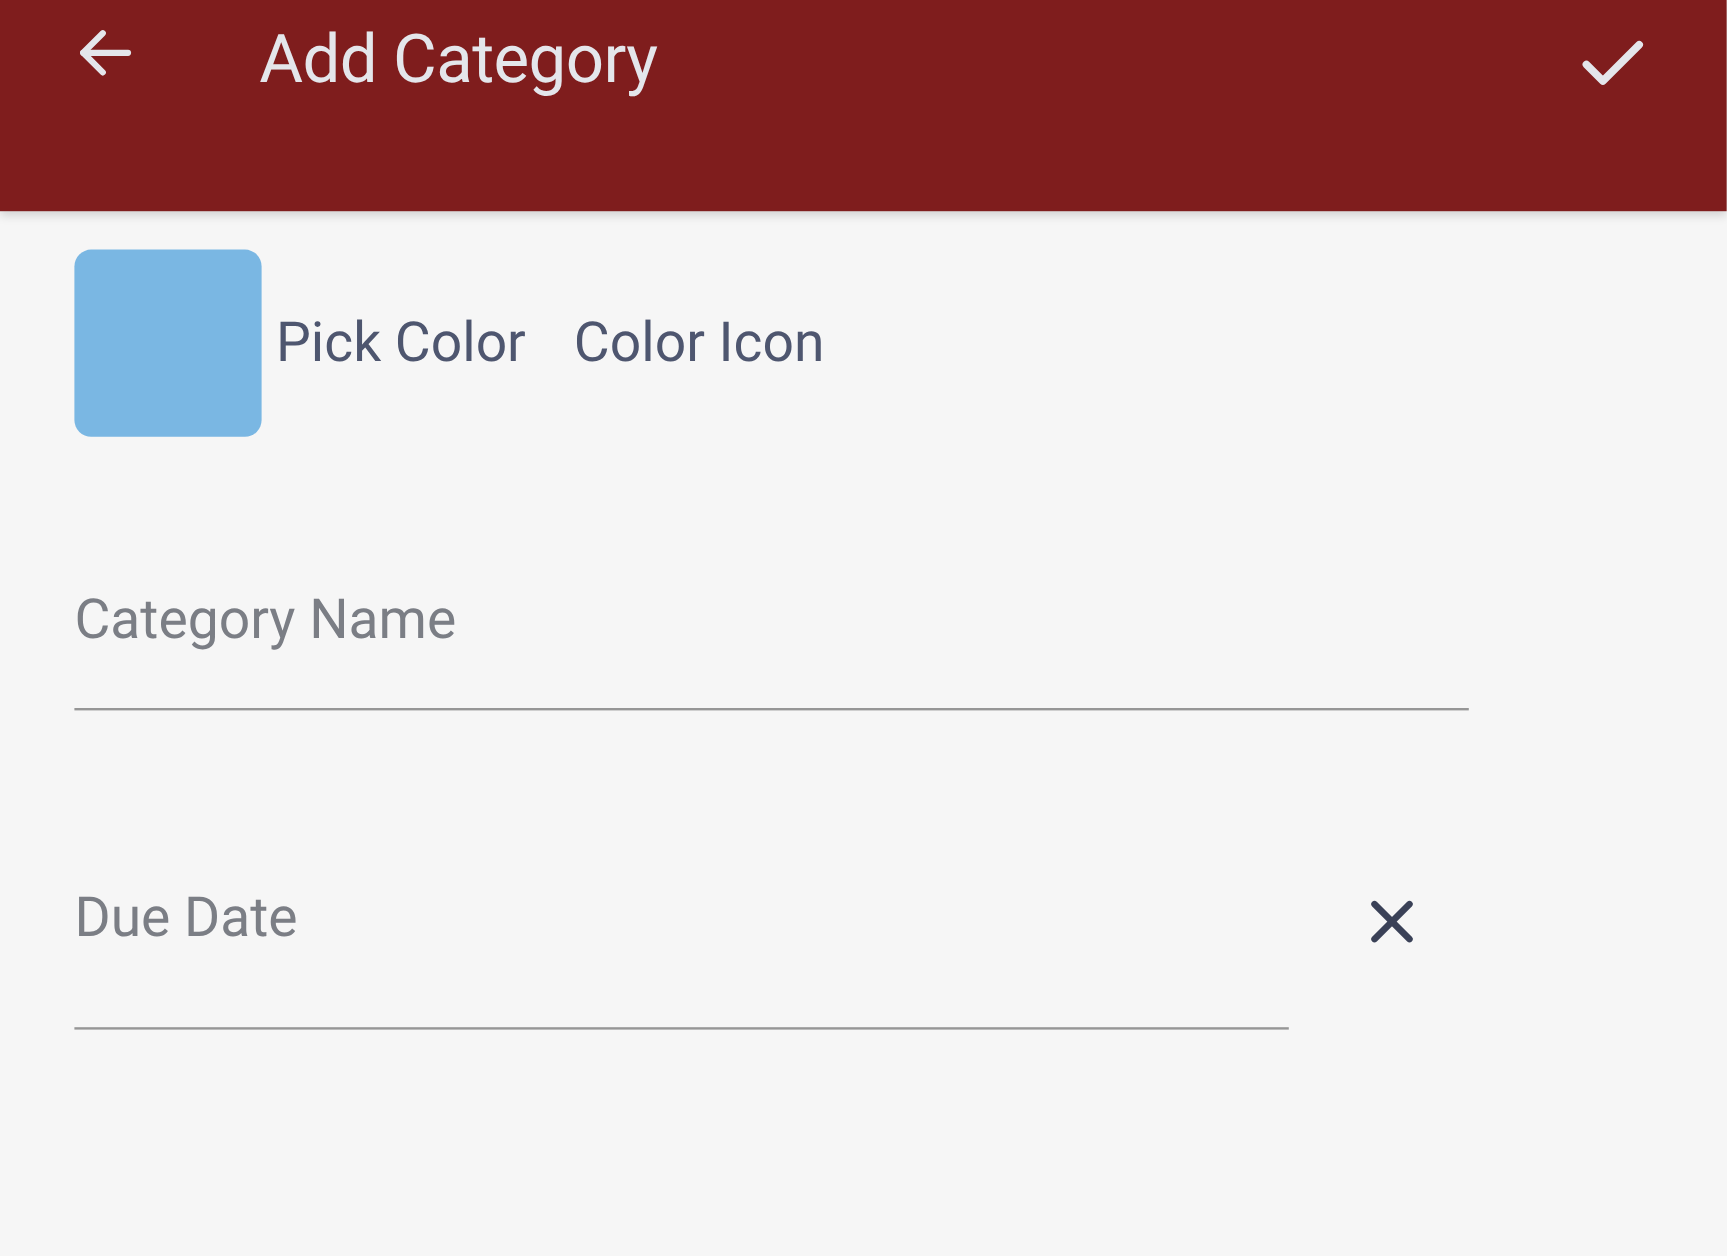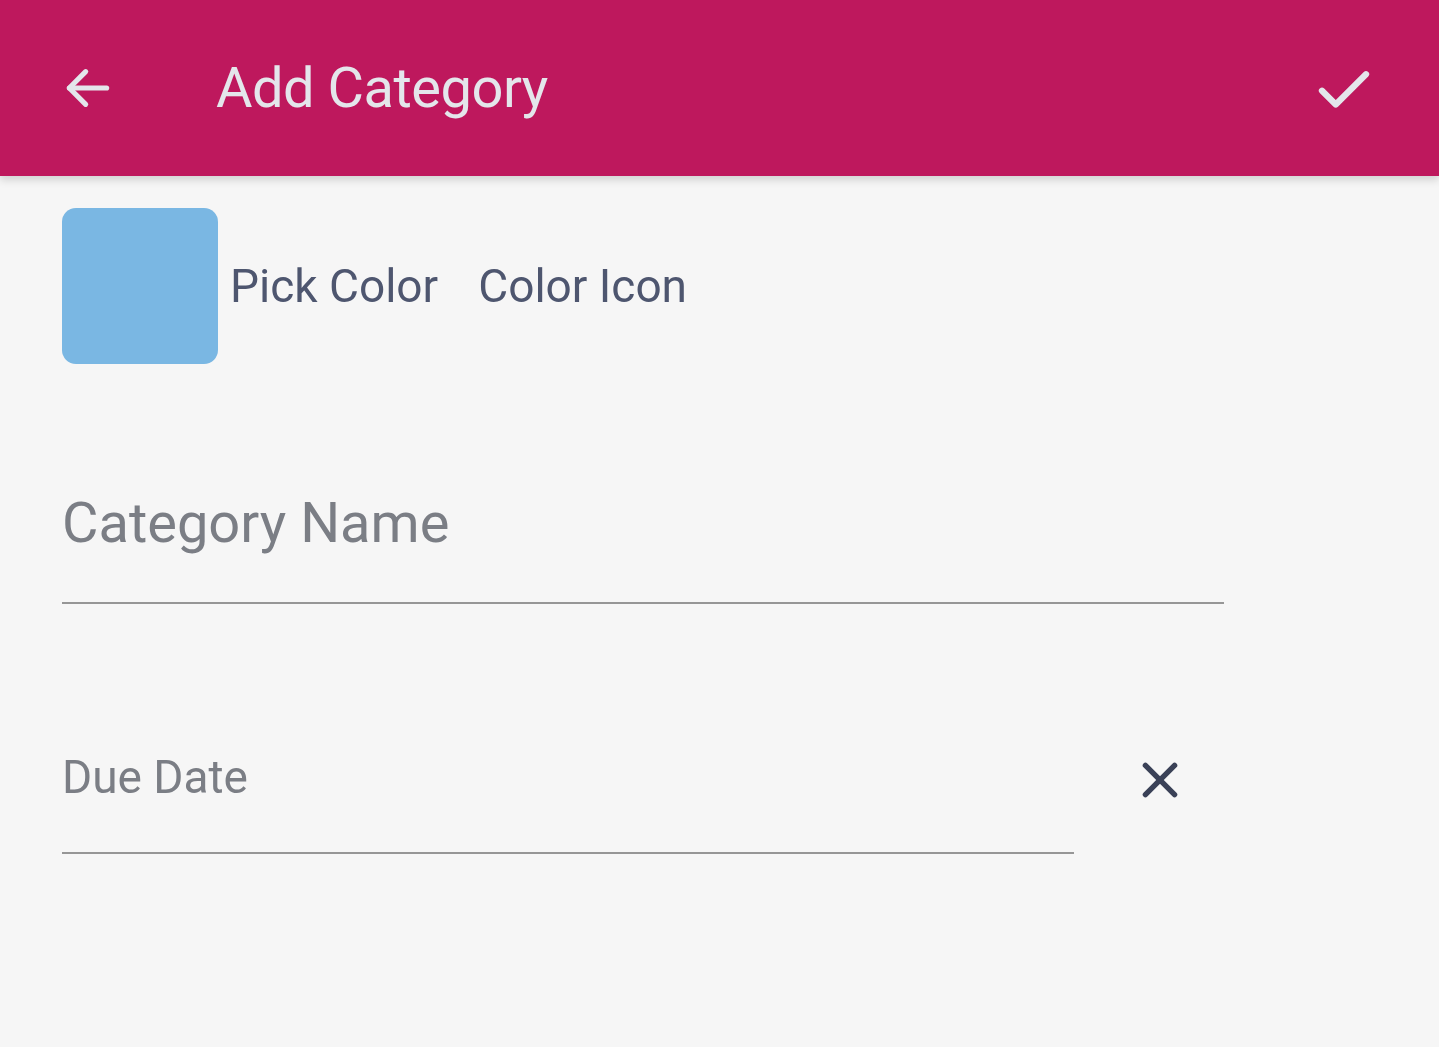--- a/index.html
+++ b/index.html
@@ -4,25 +4,25 @@
   <style>
     * { box-sizing: border-box; margin: 0; padding: 0; }
     body {
       font-family: -apple-system, BlinkMacSystemFont, "Segoe UI", Roboto, "Helvetica Neue", Arial, sans-serif;
       background: #f6f6f6;
       width: 1439px;
       height: 1047px;
       overflow: hidden;
     }
     .header {
-      background: #be185d;
+      background: #7f1d1d;
       height: 176px;
       display: flex;
-      align-items: center;
-      padding: 0 60px;
+      align-items: flex-start;
+      padding: 16px 60px;
       box-shadow: 0 4px 8px rgba(0,0,0,0.15);
       position: relative;
     }
     .back-icon {
       width: 56px;
       height: 56px;
       display: flex;
       align-items: center;
       justify-content: center;
       cursor: pointer;
@@ -67,21 +67,21 @@
       margin-right: 28px;
     }
     .field-group {
       margin-top: 126px;
     }
     .category-name-input {
       width: 1162px;
       border: none;
       border-bottom: 2px solid #969696;
       background: transparent;
-      font-size: 56px;
+      font-size: 46px;
       font-weight: 400;
       color: #7b7e85;
       padding-bottom: 46px;
       outline: none;
       font-family: inherit;
     }
     .category-name-input::placeholder {
       color: #7b7e85;
     }
     .due-date-group {
@@ -91,21 +91,21 @@
       align-items: flex-start;
     }
     .due-date-input {
       width: 1012px;
       border: none;
       border-bottom: 2px solid #969696;
       background: transparent;
       font-size: 46px;
       font-weight: 400;
       color: #7b7e85;
-      padding-bottom: 48px;
+      padding-bottom: 64px;
       outline: none;
       font-family: inherit;
       cursor: pointer;
     }
     .due-date-input::placeholder {
       color: #7b7e85;
     }
     .clear-icon {
       width: 56px;
       height: 56px;

